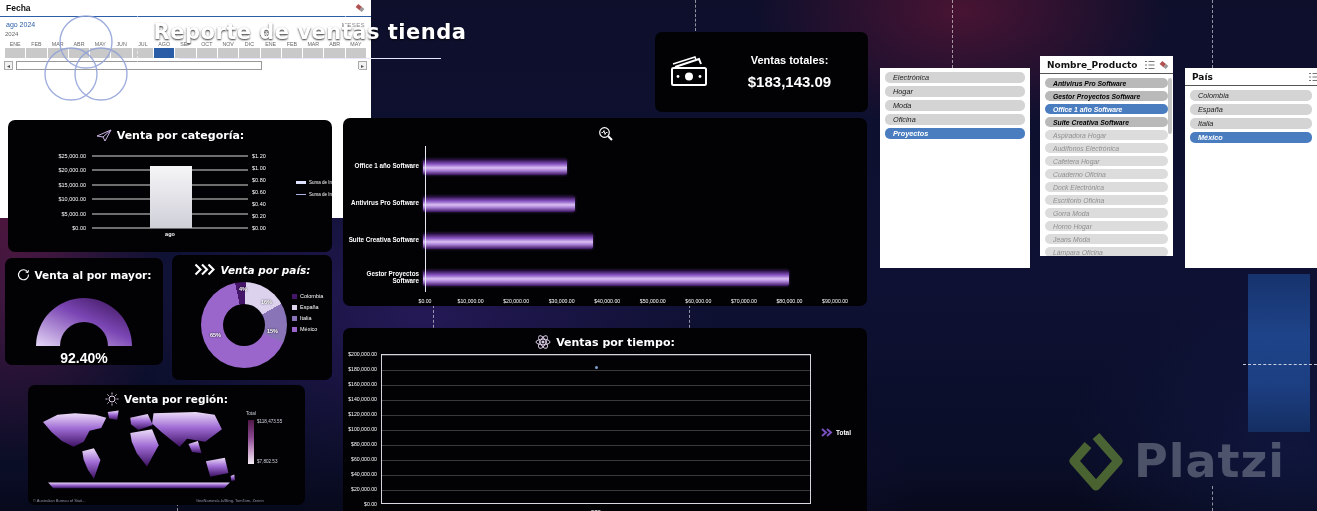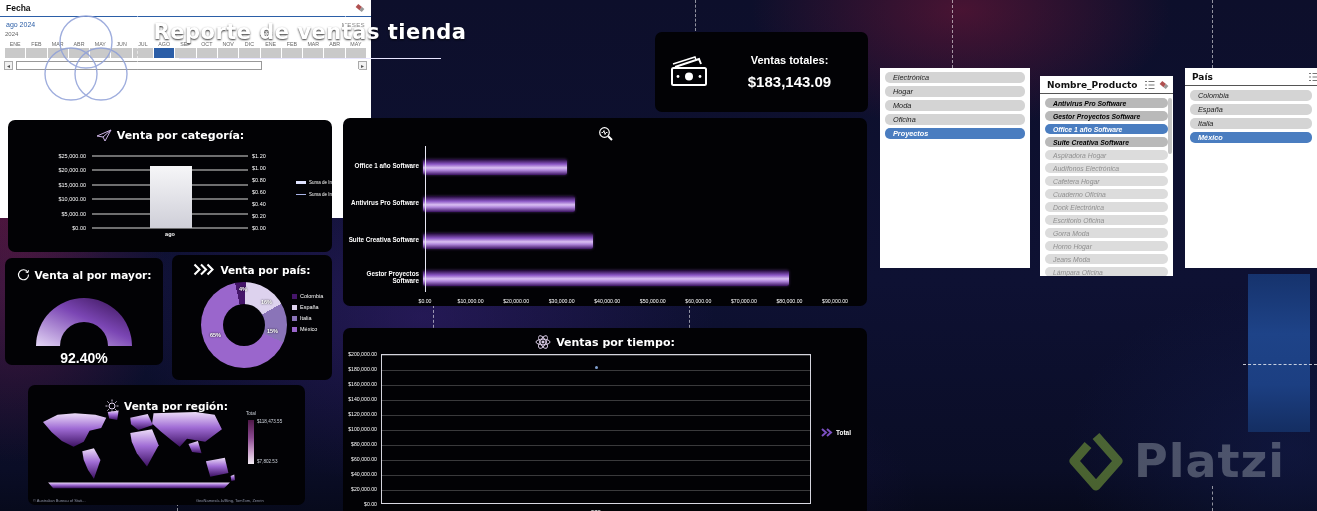--- a/index.html
+++ b/index.html
@@ -64,30 +64,30 @@
   
   #gauge-panel{left:5px;top:258px;width:158px;height:107px;}
   #gauge-panel .ptitle{margin-top:10px;font-size:10.5px;}
   #gauge{position:absolute;left:31px;top:40px;width:96px;height:48px;border-radius:96px 96px 0 0;
     background:linear-gradient(205deg,#3a1458 5%,#7b46b4 45%,#e4d6f6 100%);}
   #gauge::after{content:"";position:absolute;left:24px;top:24px;width:48px;height:24px;
     border-radius:48px 48px 0 0;background:#020205;}
   #gauge-value{position:absolute;left:0;top:92px;width:158px;text-align:center;font-weight:bold;font-size:14px;}
   
   #donut-panel{left:172px;top:255px;width:160px;height:125px;}
-  #donut-panel .ptitle{margin-top:8px;font-size:10.5px;}
+  #donut-panel .ptitle{margin-top:8px;font-size:10.5px;font-style:italic;}
   #donut{position:absolute;left:29px;top:27px;width:86px;height:86px;border-radius:50%;}
   #donut::after{content:"";position:absolute;left:22px;top:22px;width:42px;height:42px;border-radius:50%;background:#020205;}
   .dlab{position:absolute;font-size:5.5px;font-weight:bold;color:#fff;text-shadow:0 0 2px #000;z-index:2;}
   #donut-legend{position:absolute;left:120px;top:38px;font-size:5.5px;}
   #donut-legend .le{display:flex;align-items:center;gap:3px;margin-bottom:5px;}
   #donut-legend .sw{width:5px;height:5px;flex:0 0 auto;}
   
   #map-panel{left:28px;top:385px;width:277px;height:120px;}
-  #map-panel .ptitle{margin-top:14px;font-size:10.5px;}
+  #map-panel .ptitle{margin-top:7px;font-size:10.5px;}
   #map-svg{position:absolute;left:6px;top:24px;}
   #map-legend{position:absolute;left:218px;top:26px;font-size:4.6px;color:#cfd4dd;}
   #map-legend .bar{position:absolute;left:2px;top:9px;width:6px;height:44px;
     background:linear-gradient(180deg,#4f1848 0%,#8a4a90 40%,#c79cc8 70%,#f2ecf4 100%);}
   #map-legend .maxv{position:absolute;left:11px;top:8px;white-space:nowrap;}
   #map-legend .minv{position:absolute;left:11px;top:48px;white-space:nowrap;}
   .attrib{position:absolute;bottom:2px;font-size:4px;color:#8d93a8;white-space:nowrap;}
   
   #time{left:343px;top:328px;width:524px;height:188px;}
   #time .ptitle{margin-top:6px;font-size:11px;}
@@ -104,21 +104,21 @@
   .sl-head{display:flex;align-items:center;height:18px;padding:0 4px 0 7px;border-bottom:1px solid #555;
     font-weight:bold;font-size:9px;font-family:"DejaVu Sans",sans-serif;}
   .sl-head .sp{flex:1;}
   .sl-items{padding:4px 5px 0 5px;font-style:italic;}
   .pill{height:11px;border-radius:5px;background:#d4d4d4;margin-bottom:3px;
     display:flex;align-items:center;padding-left:8px;font-size:7.3px;color:#1c1c1c;}
   .pill.sel{background:#4a7dc0;color:#fff;font-weight:bold;}
   .pill.dark{background:#b9b9b9;color:#000;font-weight:bold;}
   .pill.dim{background:#dcdcdc;color:#8f8f8f;}
   #sl-cat{left:880px;top:68px;width:150px;height:200px;}
-  #sl-prod{left:1040px;top:76px;width:133px;height:200px;}
+  #sl-prod{left:1040px;top:56px;width:133px;height:200px;}
   #sl-prod .pill{height:10px;font-size:6.8px;}
   #sl-pais{left:1185px;top:68px;width:132px;height:200px;}
   .sl-scroll{position:absolute;right:1px;top:22px;width:4px;height:56px;background:#c6c6c6;border-radius:2px;}
   .mini-icon{width:10px;height:10px;margin-left:4px;flex:0 0 auto;}
   
   #fecha{left:872px;top:268px;width:371px;height:218px;background:#fff;color:#222;z-index:2;}
   #fecha-head{display:flex;align-items:center;height:17px;padding:0 6px;border-bottom:1px solid #2b5ea7;
     font-size:8.5px;font-weight:bold;color:#111;}
   #fecha-sub{display:flex;align-items:center;height:14px;padding:0 6px;font-size:7px;}
   #fecha-range{color:#2b5ea7;}

